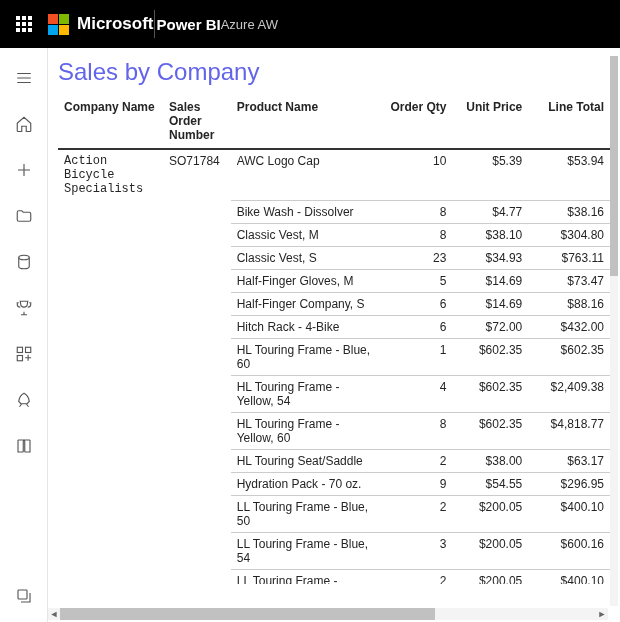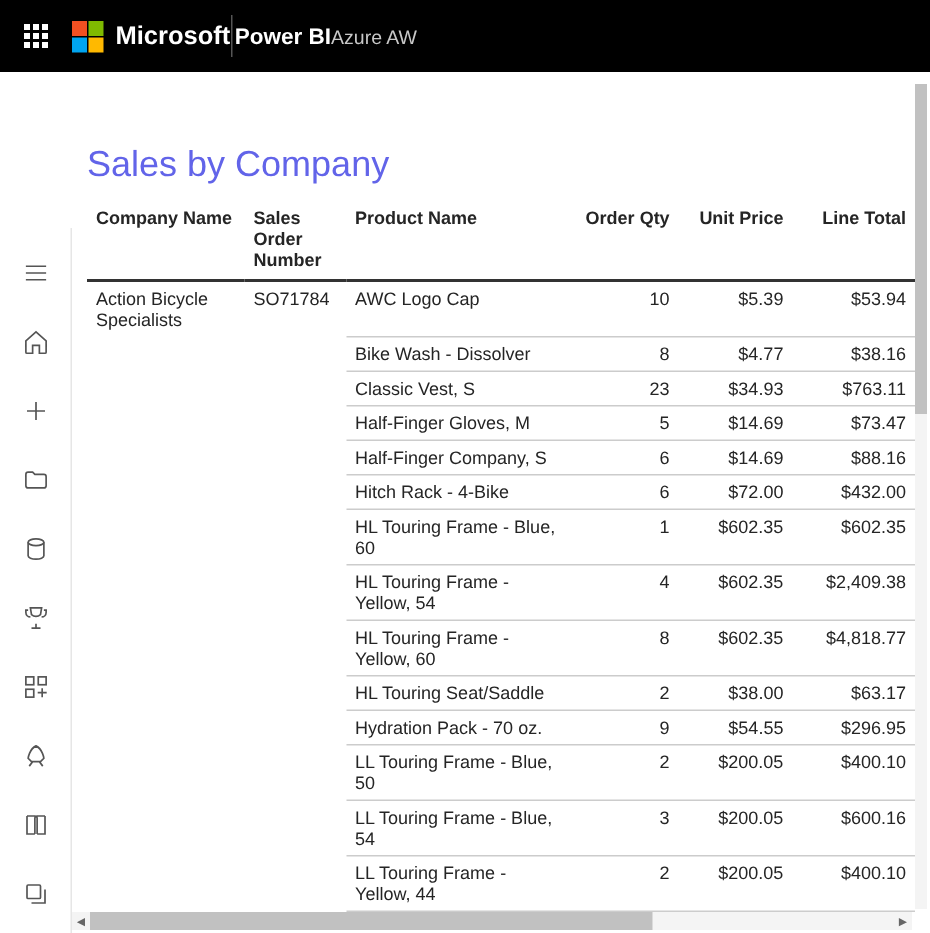--- a/index.html
+++ b/index.html
@@ -41,21 +41,20 @@
   }
   .ms-logo .a{background:#f25022;} .ms-logo .b{background:#7fba00;}
   .ms-logo .c{background:#00a4ef;} .ms-logo .d{background:#ffb900;}
   .ms-text { font-size: 17px; font-weight: 600; margin-right: 0; }
   .divider { width: 1px; height: 28px; background: #555; margin: 0 2px 0 0; }
   .pbi-text { font-size: 15px; font-weight: 600; margin: 0 0; }
   .ws-text { font-size: 13px; color: #c8c8c8; }
   .main {
     display: flex;
     height: calc(622px - 48px);
-    align-items: flex-end;
   }
   .leftnav {
     width: 48px;
     border-right: 1px solid #e6e6e6;
     display: flex;
     flex-direction: column;
     align-items: center;
     padding-top: 10px;
   }
   .nav-icon {
@@ -238,38 +237,46 @@
             <th>Company Name</th>
             <th>Sales Order Number</th>
             <th>Product Name</th>
             <th class="num">Order Qty</th>
             <th class="num">Unit Price</th>
             <th class="num">Line Total</th>
           </tr>
         </thead>
         <tbody id="tbody">
             <tr>
-              <td style="border-bottom: none;">Action Bicycle Specialists</td>
+              <td style="border-bottom: none; font-family: Liberation Mono, monospace;">Action Bicycle Specialists</td>
               <td style="border-bottom: none;">SO71784</td>
               <td>AWC Logo Cap</td>
               <td class="num">10</td>
               <td class="num">$5.39</td>
               <td class="num">$53.94</td>
             </tr>
             <tr>
               <td style="border-bottom: none;"></td>
               <td style="border-bottom: none;"></td>
               <td>Bike Wash - Dissolver</td>
               <td class="num">8</td>
               <td class="num">$4.77</td>
               <td class="num">$38.16</td>
             </tr>
             <tr>
               <td style="border-bottom: none;"></td>
               <td style="border-bottom: none;"></td>
+              <td>Classic Vest, M</td>
+              <td class="num">8</td>
+              <td class="num">$38.10</td>
+              <td class="num">$304.80</td>
+            </tr>
+            <tr>
+              <td style="border-bottom: none;"></td>
+              <td style="border-bottom: none;"></td>
               <td>Classic Vest, S</td>
               <td class="num">23</td>
               <td class="num">$34.93</td>
               <td class="num">$763.11</td>
             </tr>
             <tr>
               <td style="border-bottom: none;"></td>
               <td style="border-bottom: none;"></td>
               <td>Half-Finger Gloves, M</td>
               <td class="num">5</td>

